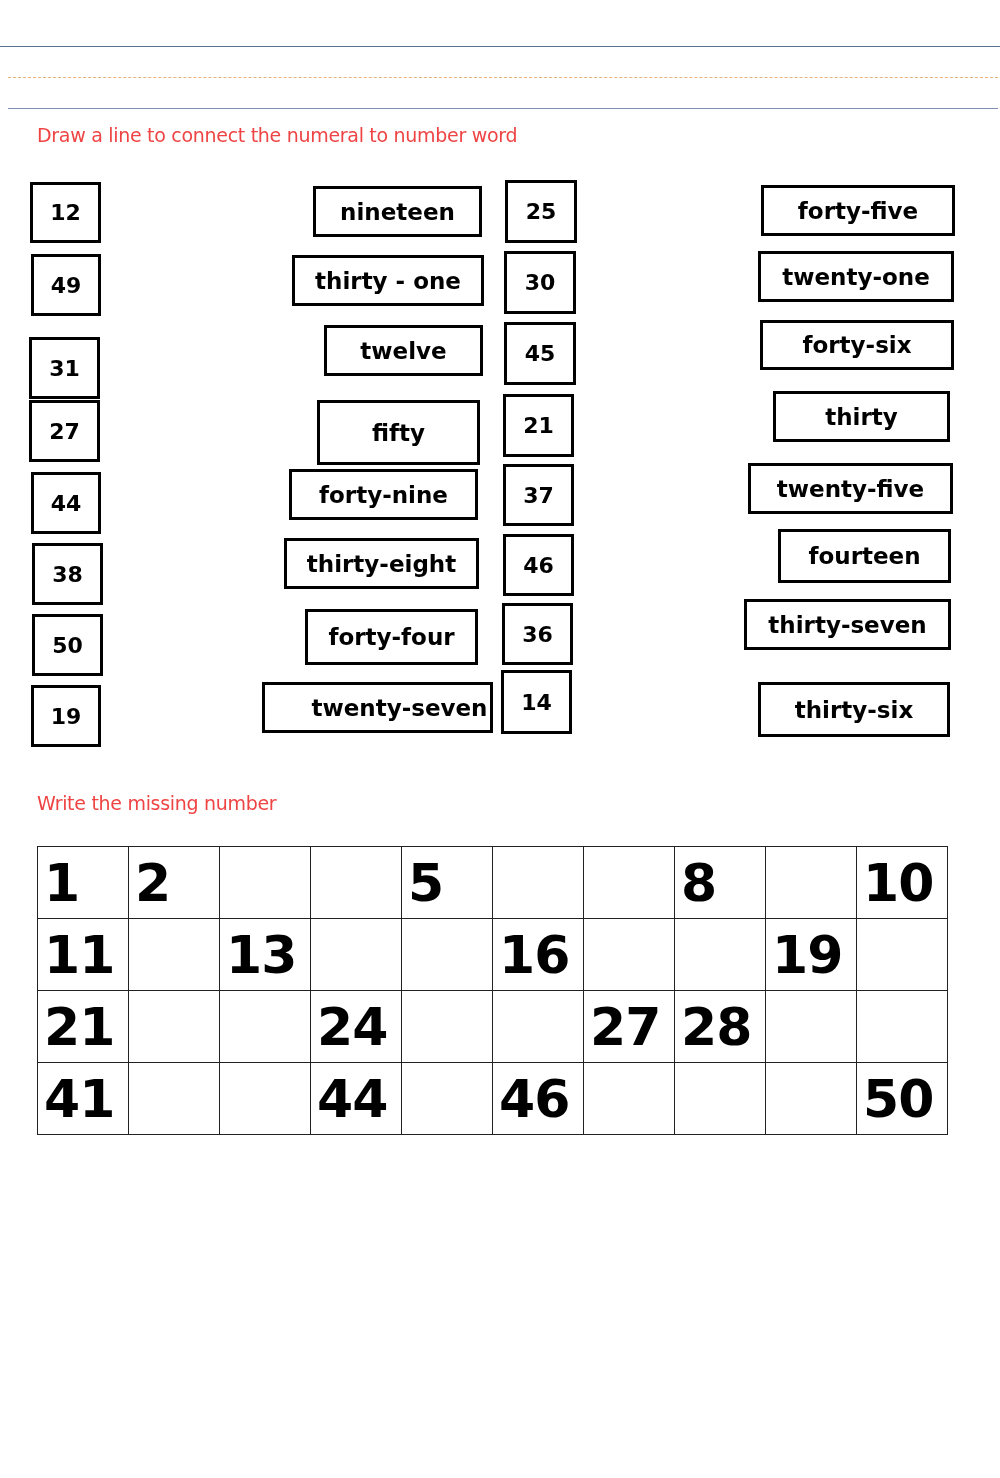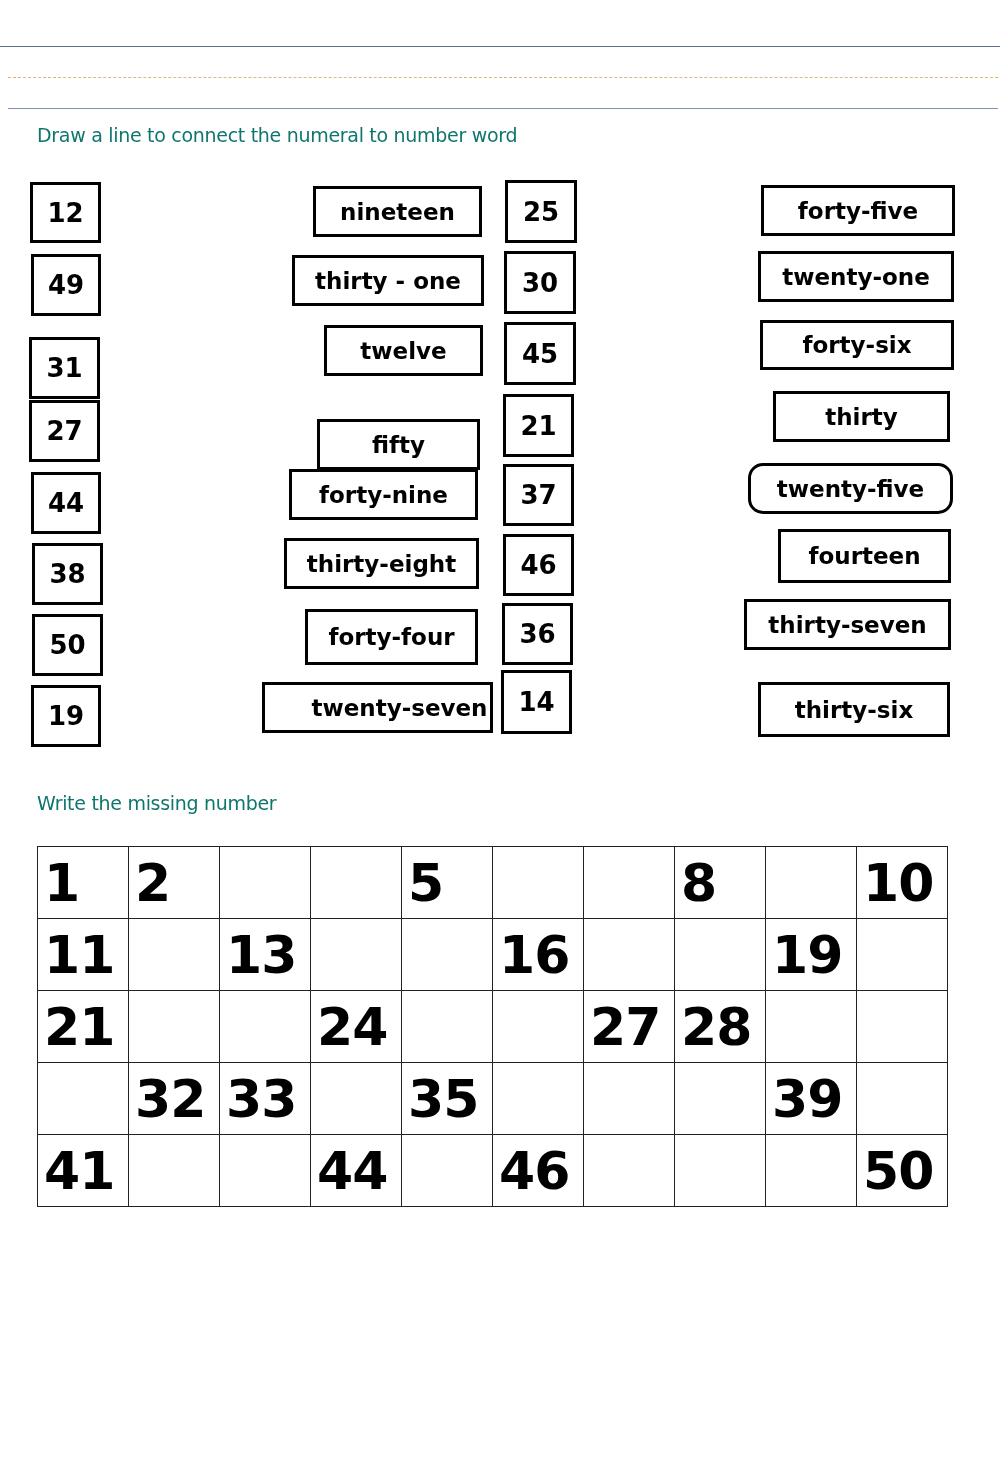--- a/index.html
+++ b/index.html
@@ -3,25 +3,25 @@
 <meta charset="utf-8">
 <style>
   html, body { margin: 0; padding: 0; background: #ffffff; }
   body { width: 1000px; height: 1478px; position: relative; overflow: hidden;
          font-family: "DejaVu Sans", "Liberation Sans", sans-serif; color: #000; }
   .rule { position: absolute; left: 0; }
   .rule-top { top: 46px; left: 0; width: 1000px; height: 0; border-top: 1px solid #5a7390; }
   .rule-mid { top: 77px; left: 8px; width: 990px; height: 0; border-top: 1px dashed #e8b27a; }
   .rule-bot { top: 108px; left: 8px; width: 990px; height: 0; border-top: 1px solid #7f90b4; }
   .instruction { position: absolute; font-family: "DejaVu Sans", sans-serif; font-size: 19px;
-                 color: #0f766e; font-weight: normal; letter-spacing: -0.3px; }
+                 color: #ef4444; font-weight: normal; letter-spacing: -0.3px; }
   .box { position: absolute; box-sizing: border-box; border: 3px solid #000; background: #fff;
          display: flex; align-items: center; justify-content: center;
          font-family: "DejaVu Sans", sans-serif; font-weight: bold; color: #000; white-space: nowrap; }
-  .num-box { font-size: 26px; text-align: right; }
+  .num-box { font-size: 22px; text-align: right; }
   .word-box { font-size: 23px; }
   .grid { position: absolute; left: 37px; top: 846px; border-collapse: collapse; }
   .grid td { width: 91px; height: 72px; border: 1.5px solid #222; padding: 0 0 0 6px; box-sizing: border-box;
              font-family: "DejaVu Sans", sans-serif; font-weight: bold; font-size: 52px; vertical-align: middle;
              line-height: 1; letter-spacing: -1px; }
 </style>
 </head>
 <body>
 
 <div class="rule rule-top"></div>
@@ -35,38 +35,38 @@
     <div class="box num-box" style="left: 31px; top: 254px; width: 70px; height: 62px;">49</div>
     <div class="box num-box" style="left: 29px; top: 337px; width: 71px; height: 62px;">31</div>
     <div class="box num-box" style="left: 29px; top: 400px; width: 71px; height: 62px;">27</div>
     <div class="box num-box" style="left: 31px; top: 472px; width: 70px; height: 62px;">44</div>
     <div class="box num-box" style="left: 32px; top: 543px; width: 71px; height: 62px;">38</div>
     <div class="box num-box" style="left: 32px; top: 614px; width: 71px; height: 62px;">50</div>
     <div class="box num-box" style="left: 31px; top: 685px; width: 70px; height: 62px;">19</div>
     <div class="box word-box" style="left: 313px; top: 186px; width: 169px; height: 51px;">nineteen</div>
     <div class="box word-box" style="left: 292px; top: 255px; width: 192px; height: 51px;">thirty - one</div>
     <div class="box word-box" style="left: 324px; top: 325px; width: 159px; height: 51px;">twelve</div>
-    <div class="box word-box" style="left: 317px; top: 419px; width: 163px; height: 51px;">fifty</div>
+    <div class="box word-box" style="left: 317px; top: 400px; width: 163px; height: 65px;">fifty</div>
     <div class="box word-box" style="left: 289px; top: 469px; width: 189px; height: 51px; text-align: right;">forty-nine</div>
     <div class="box word-box" style="left: 284px; top: 538px; width: 195px; height: 51px;">thirty-eight</div>
     <div class="box word-box" style="left: 305px; top: 609px; width: 173px; height: 56px;">forty-four</div>
     <div class="box word-box" style="left: 262px; top: 682px; width: 231px; height: 51px; padding-left: 44px;">twenty-seven</div>
     <div class="box num-box" style="left: 505px; top: 180px; width: 72px; height: 63px;">25</div>
     <div class="box num-box" style="left: 504px; top: 251px; width: 72px; height: 63px;">30</div>
     <div class="box num-box" style="left: 504px; top: 322px; width: 72px; height: 63px;">45</div>
     <div class="box num-box" style="left: 503px; top: 394px; width: 71px; height: 63px;">21</div>
     <div class="box num-box" style="left: 503px; top: 464px; width: 71px; height: 62px;">37</div>
     <div class="box num-box" style="left: 503px; top: 534px; width: 71px; height: 62px;">46</div>
     <div class="box num-box" style="left: 502px; top: 603px; width: 71px; height: 62px;">36</div>
     <div class="box num-box" style="left: 501px; top: 670px; width: 71px; height: 64px;">14</div>
     <div class="box word-box" style="left: 761px; top: 185px; width: 194px; height: 51px;">forty-five</div>
     <div class="box word-box" style="left: 758px; top: 251px; width: 196px; height: 51px;">twenty-one</div>
     <div class="box word-box" style="left: 760px; top: 320px; width: 194px; height: 50px;">forty-six</div>
     <div class="box word-box" style="left: 773px; top: 391px; width: 177px; height: 51px;">thirty</div>
-    <div class="box word-box" style="left: 748px; top: 463px; width: 205px; height: 51px; border-radius: 15px;">twenty-five</div>
+    <div class="box word-box" style="left: 748px; top: 463px; width: 205px; height: 51px;">twenty-five</div>
     <div class="box word-box" style="left: 778px; top: 529px; width: 173px; height: 54px;">fourteen</div>
     <div class="box word-box" style="left: 744px; top: 599px; width: 207px; height: 51px;">thirty-seven</div>
     <div class="box word-box" style="left: 758px; top: 682px; width: 192px; height: 55px;">thirty-six</div>
   </div>
 
 <div class="instruction" style="left:37px; top:792px;">Write the missing number</div>
 
 <table class="grid">
   <tbody id="grid-body">
       <tr>
@@ -99,32 +99,20 @@
         <td></td>
         <td>24</td>
         <td></td>
         <td></td>
         <td>27</td>
         <td>28</td>
         <td></td>
         <td></td>
       </tr>
       <tr>
-        <td></td>
-        <td>32</td>
-        <td>33</td>
-        <td></td>
-        <td>35</td>
-        <td></td>
-        <td></td>
-        <td></td>
-        <td>39</td>
-        <td></td>
-      </tr>
-      <tr>
         <td>41</td>
         <td></td>
         <td></td>
         <td>44</td>
         <td></td>
         <td>46</td>
         <td></td>
         <td></td>
         <td></td>
         <td>50</td>

